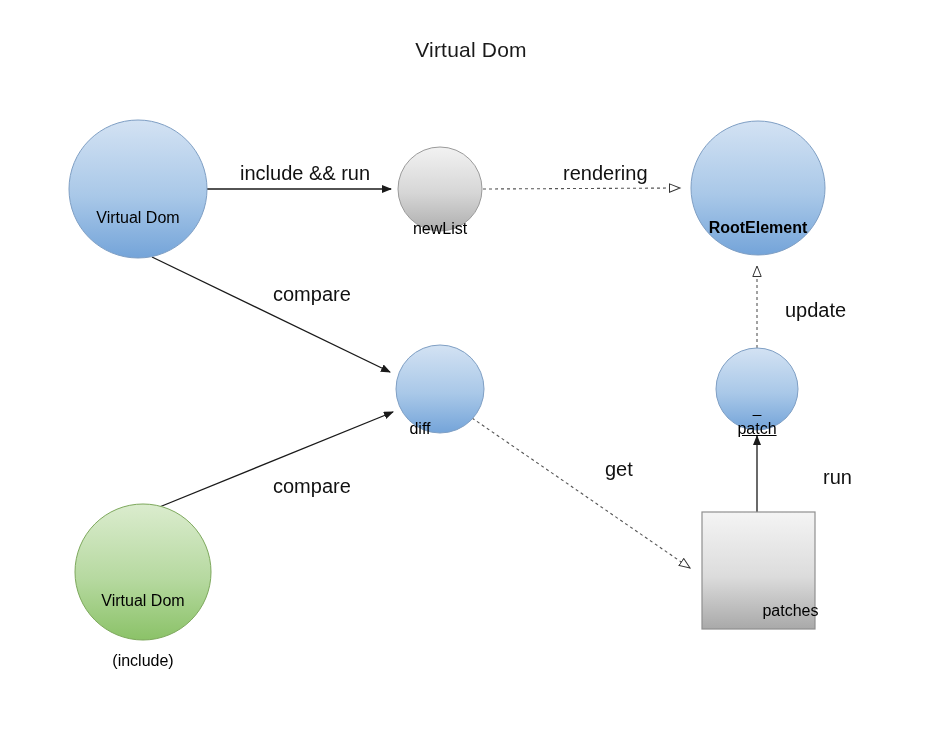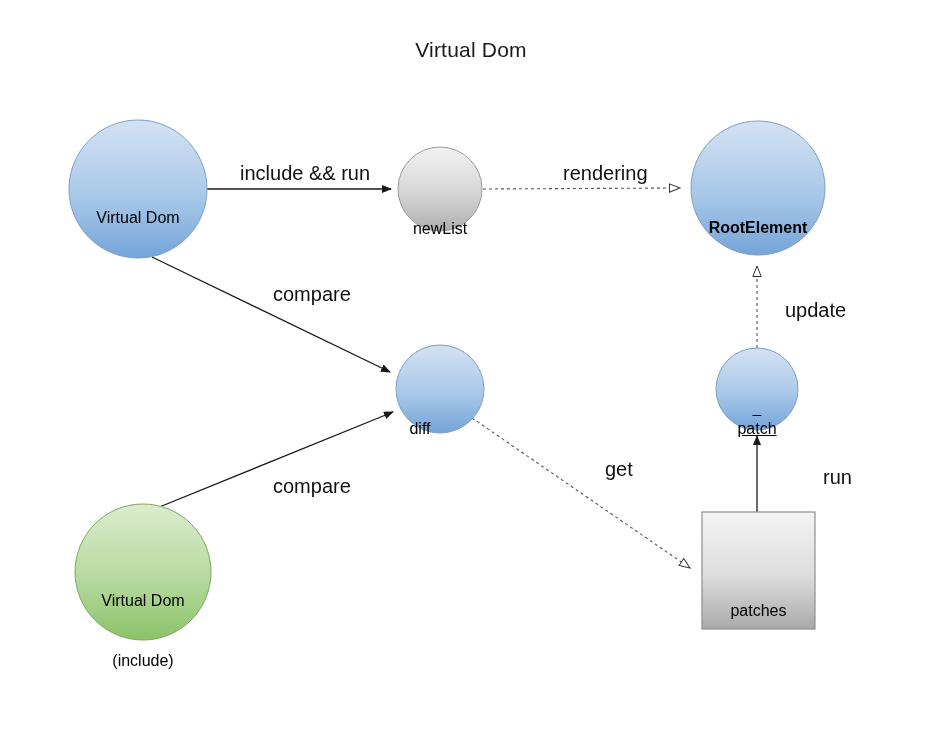--- a/index.html
+++ b/index.html
@@ -158,21 +158,21 @@
 
 <div class="node-label" style="left:707px; top:379px; width:100px;text-decoration:underline;">
   <div>patch</div>
 </div>
 
 <div class="node-label" style="left:43px; top:551px; width:200px;">
   <div>Virtual Dom</div>
   <div>(include)</div>
 </div>
 
-<div class="node-label" style="left:702px; top:561px; width:113px;">
+<div class="node-label" style="left:702px; top:561px; width:113px;padding-left:32px;">
   <div>patches</div>
 </div>
 
 <div class="edge-label" style="left:240px; top:162px;">include &amp;&amp; run</div>
 
 <div class="edge-label" style="left:530px; top:162px;margin-left:33px;">rendering</div>
 
 <div class="edge-label" style="left:273px; top:283px;">compare</div>
 
 <div class="edge-label" style="left:273px; top:475px;">compare</div>

